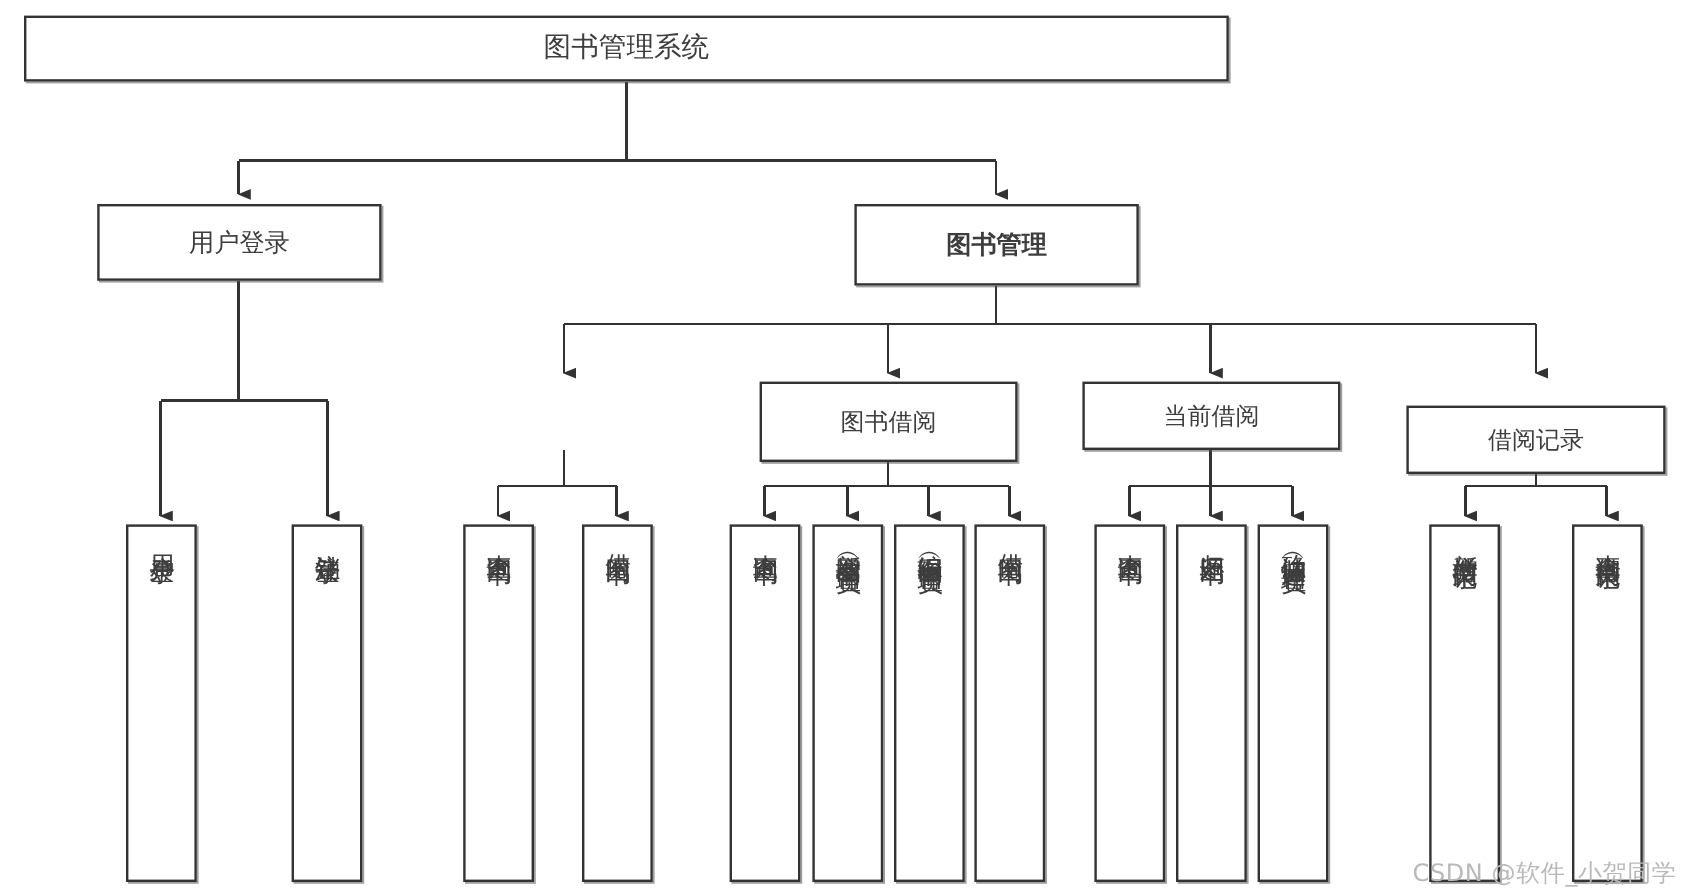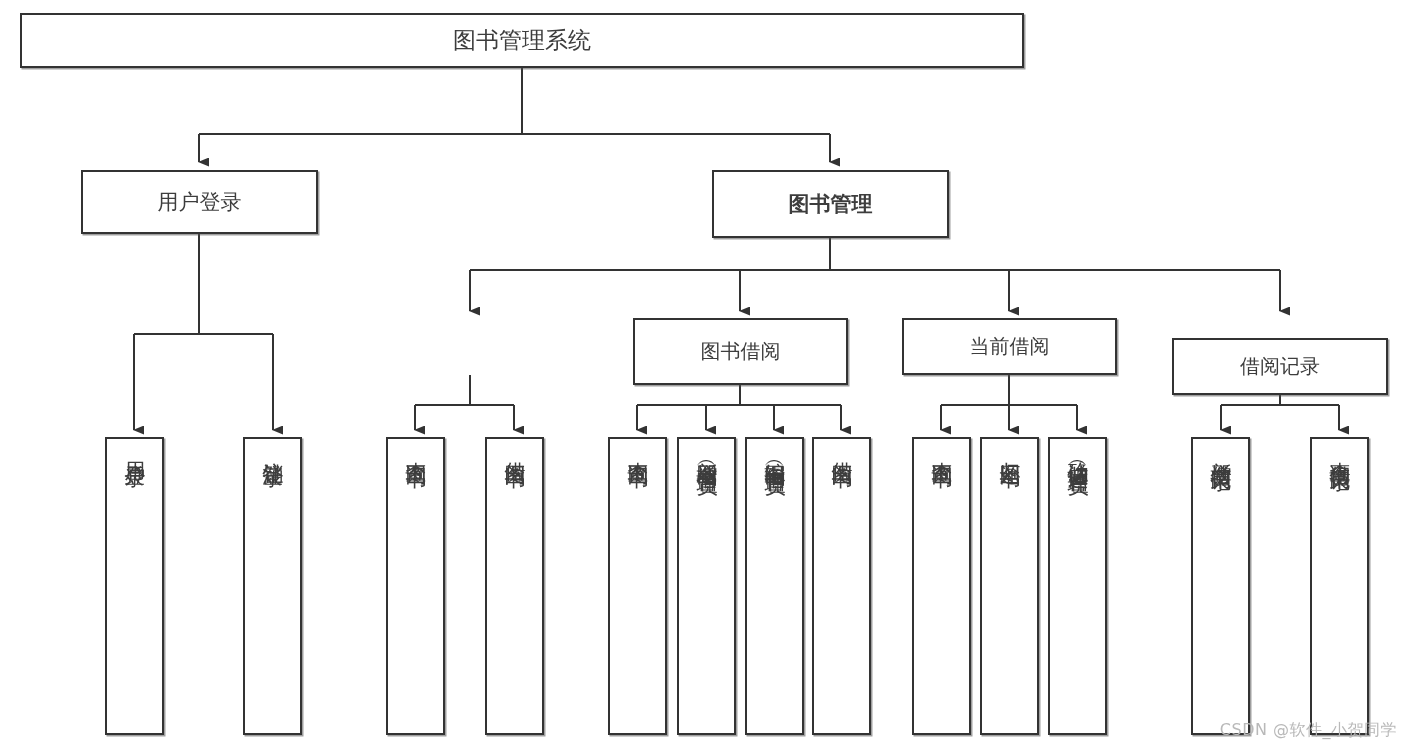--- a/index.html
+++ b/index.html
@@ -64,21 +64,21 @@
     font-size: 21px;
     letter-spacing: 2px;
     line-height: 1;
     white-space: nowrap;
     display: block;
   }
   #watermark {
     position: absolute;
     right: 8px;
     bottom: 6px;
-    font-size: 16px;
+    font-size: 20px;
     color: #b9b9b9;
     letter-spacing: 0.5px;
     z-index: 20;
     white-space: nowrap;
   }
 </style>
 </head>
 <body>
 
 <div id="diagram-root">

